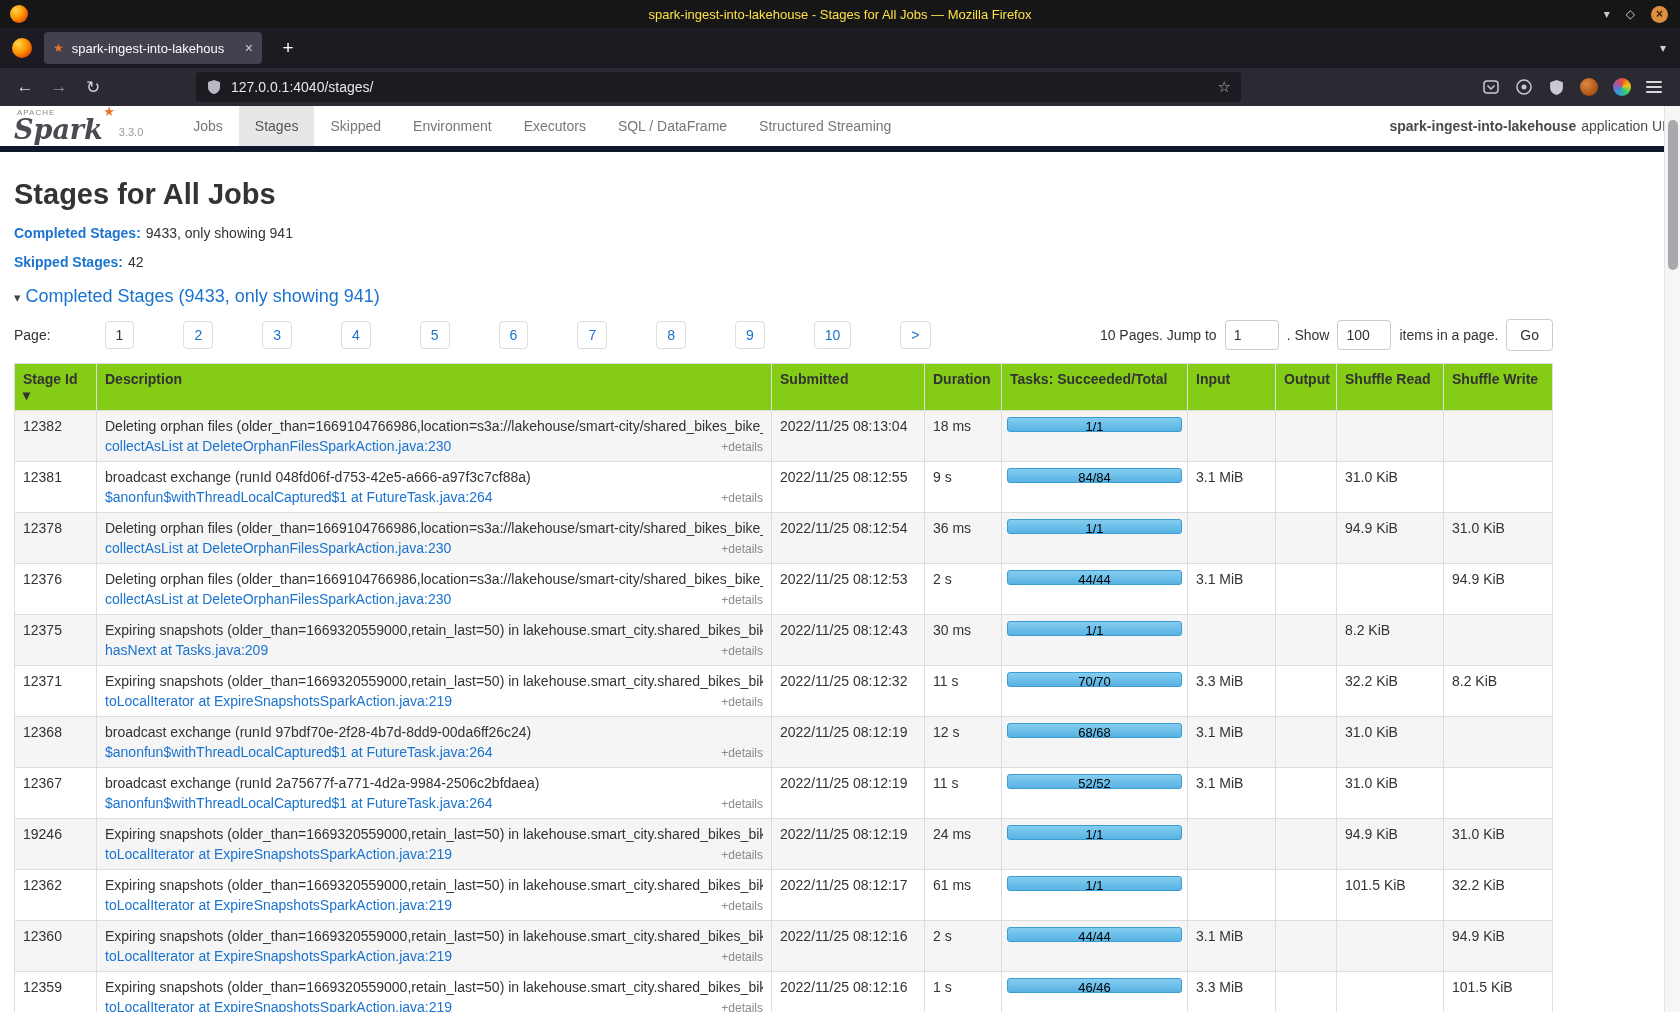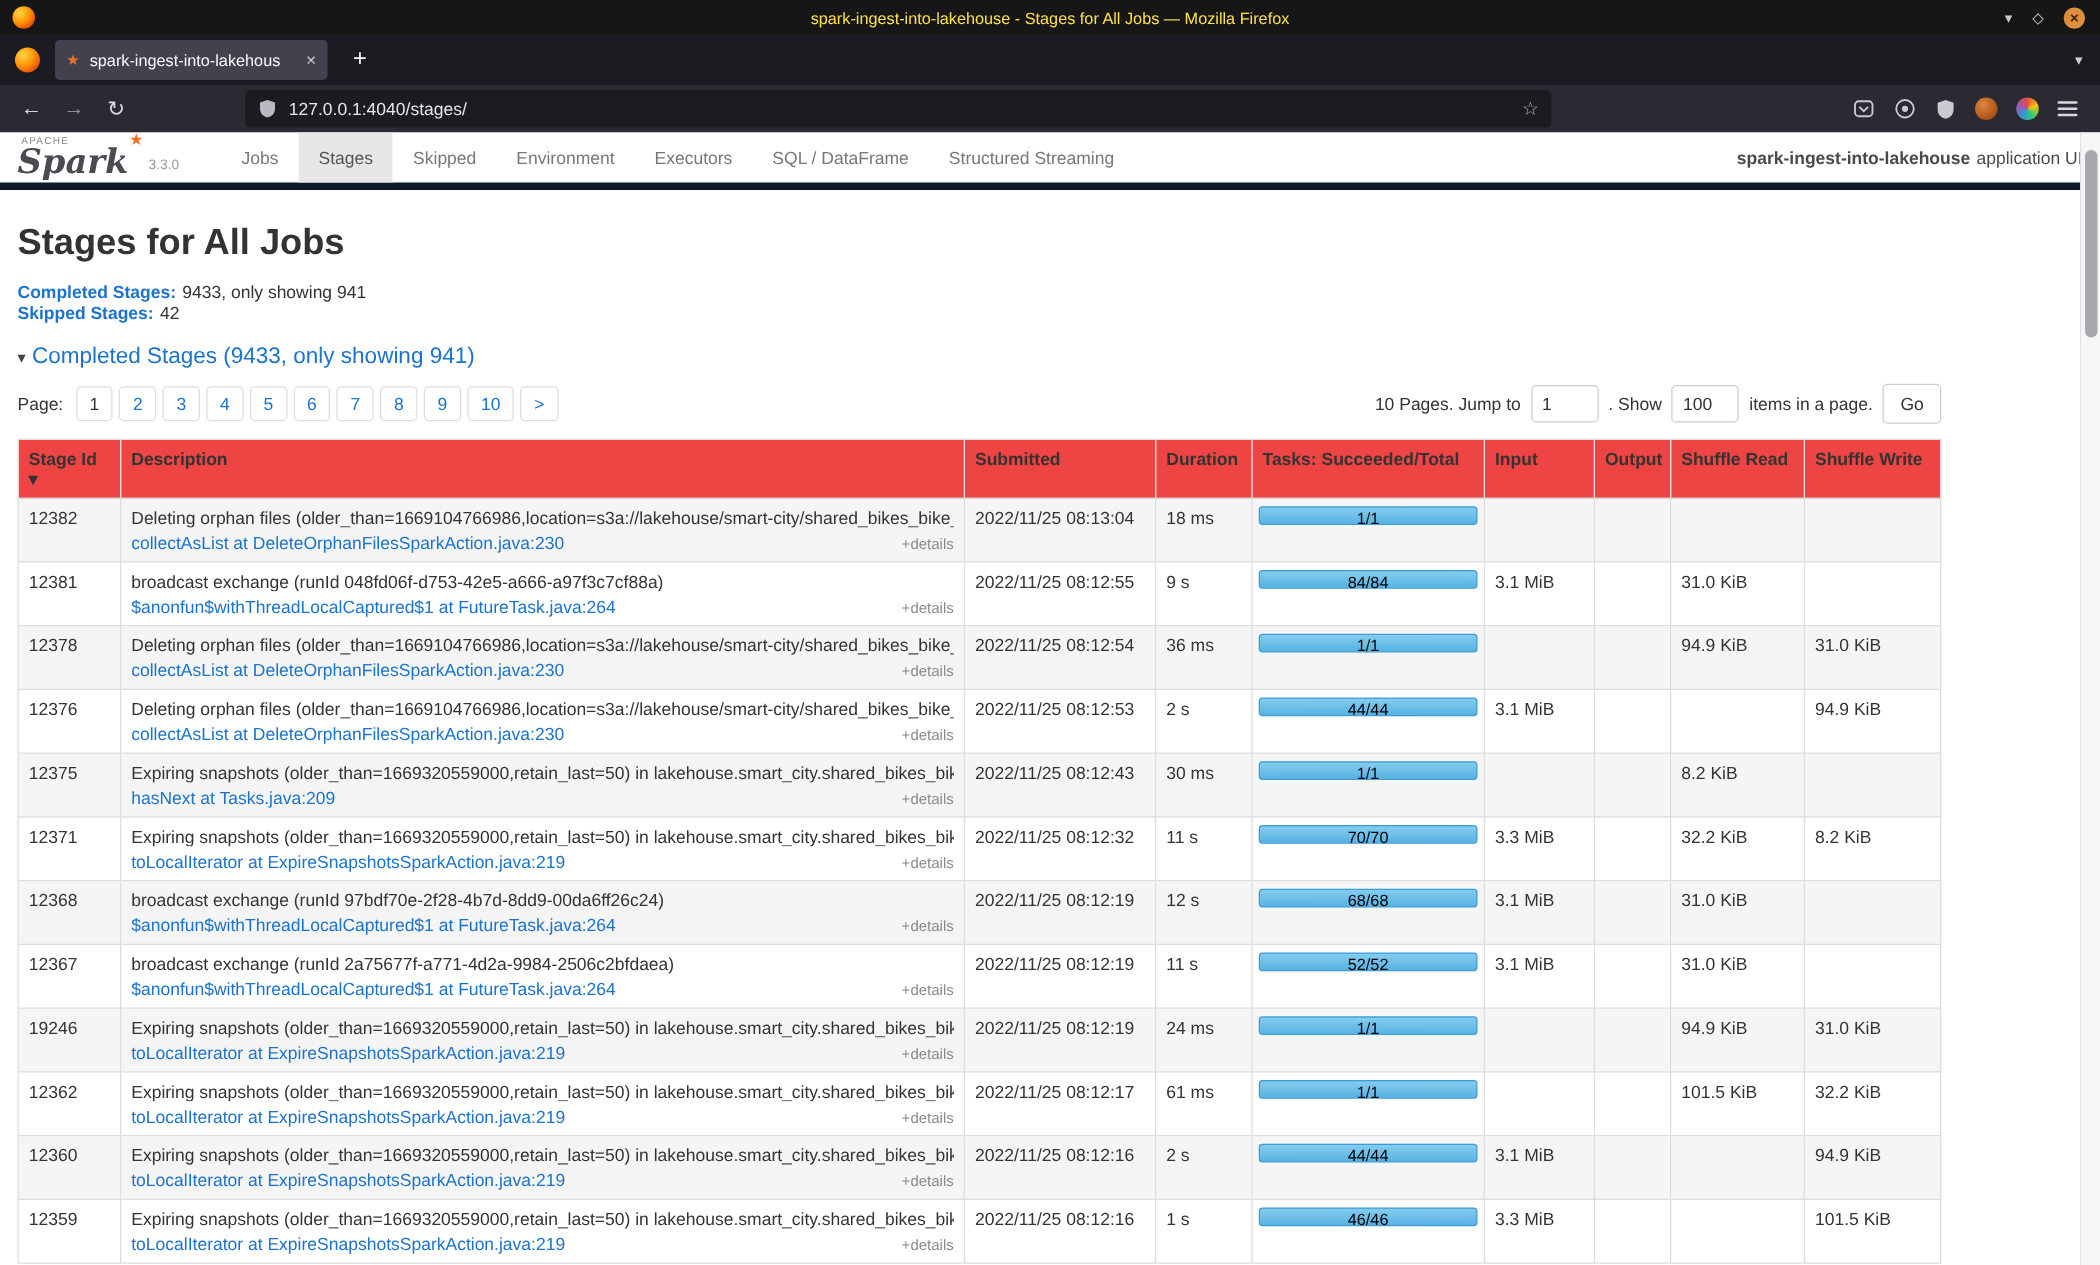--- a/index.html
+++ b/index.html
@@ -70,40 +70,40 @@
   .version{font-size:11px;color:#999;margin:0 0 4px 16px;}
   .spark-nav-items{display:flex;height:100%;margin-left:26px;}
   .nav-item{display:flex;align-items:center;padding:0 16px;font-size:14px;color:#777;cursor:pointer;text-decoration:none;}
   .nav-item.active{background:#e7e7e7;color:#555;}
   .app-title{margin-left:auto;font-size:14px;color:#4a4a4a;white-space:nowrap;}
   .app-name{font-weight:bold;}
   .app-suffix{margin-left:5px;}
   
   .main{width:1539px;margin:0 0 0 14px;color:#333;}
   .page-title{font-size:29px;font-weight:bold;color:#333;margin:26px 0 14px;}
-  .summary-line{font-size:14px;margin:1px 0;}
+  .summary-line{font-size:14px;margin:13px 0;}
   .sum-lbl{color:var(--link);font-weight:bold;margin-right:5px;text-decoration:none;}
   .section-header{font-size:18px;font-weight:normal;color:var(--link);margin:16px 0 12px;cursor:pointer;}
   .section-header .arrow{color:#454545;font-size:13px;margin-right:5px;}
   
   .controls-row{display:flex;align-items:center;justify-content:space-between;margin:10px 0 12px;font-size:14px;}
-  .pages{display:flex;align-items:center;}
+  .pages{display:flex;align-items:center;gap:44px;}
   .page-label{margin-right:10px;}
   .page-btn{min-width:18px;text-align:center;padding:5px 10px;border:1px solid var(--border);border-radius:4px;
     color:var(--link);background:#fff;margin-right:5px;text-decoration:none;cursor:pointer;}
   .page-btn.current{color:#333;}
   .right-controls{display:flex;align-items:center;gap:8px;}
   .num-input{width:54px;height:30px;border:1px solid #ccc;border-radius:4px;padding:0 8px;font-size:14px;
     color:#333;font-family:inherit;background:#fff;}
   .go-btn{height:32px;padding:0 13px;border:1px solid #ccc;border-radius:4px;background:#fff;font-size:14px;
     color:#333;font-family:inherit;cursor:pointer;}
   
   table.stages{width:100%;border-collapse:collapse;table-layout:fixed;font-size:14px;}
   .stages th,.stages td{border:1px solid var(--border);padding:7px 8px;text-align:left;vertical-align:top;color:#333;}
-  .stages th{font-weight:bold;background:#ef4444;}
+  .stages th{font-weight:bold;background:#84cc16;}
   .stages tbody tr:nth-child(odd){background:var(--stripe);}
   .desc-line{white-space:nowrap;overflow:hidden;}
   .desc-sub{display:flex;justify-content:space-between;align-items:baseline;margin-top:4px;}
   .stage-link{color:var(--link);text-decoration:none;cursor:pointer;}
   .details{color:#8a8a8a;font-size:12px;cursor:pointer;}
   .c-tasks{padding:6px 5px 5px 5px !important;}
   .progress{height:15px;border:1px solid #3d9cd2;border-radius:3px;
     background:linear-gradient(#84cdf0,#58b2e2);text-align:center;font-size:13px;line-height:18px;color:#000;}
 </style>
 </head>

